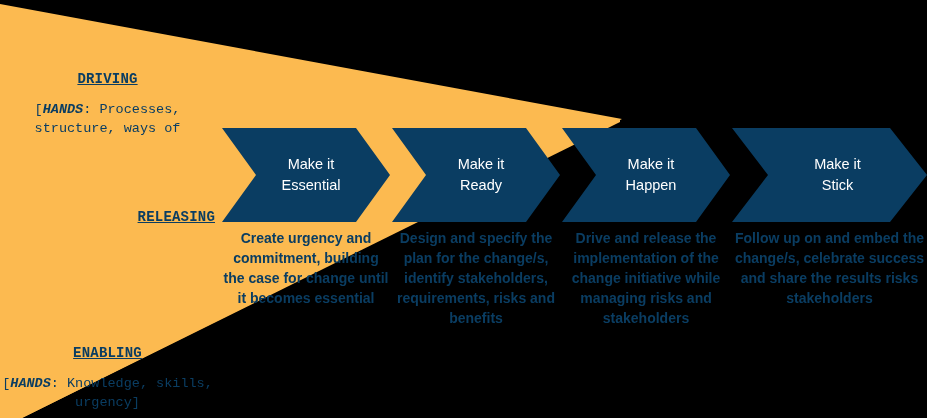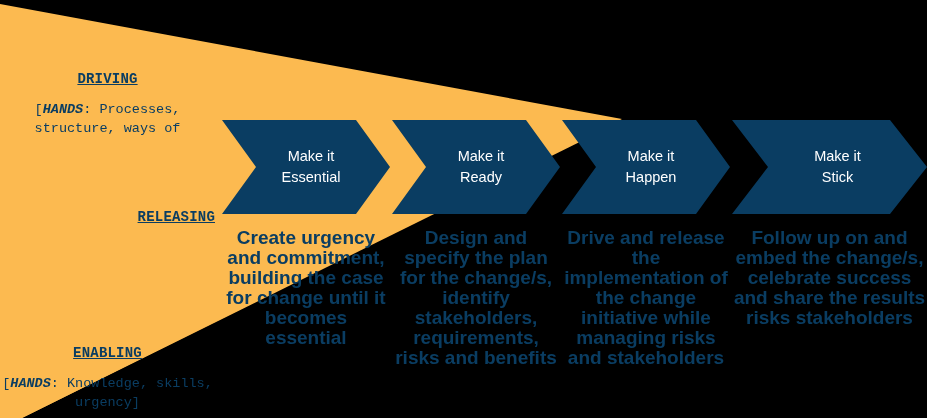--- a/index.html
+++ b/index.html
@@ -75,21 +75,21 @@
   .chevron-band {
     position: absolute;
     left: 0;
     top: 120px;
     width: 927px;
     height: 94px;
   }
 
   .chevron {
     position: absolute;
-    top: 0;
+    top: 8px;
     height: 78px;
   }
 
   .chevron svg { display: block; }
 
   .chevron .chev-label {
     position: absolute;
     top: 0;
     left: 44px;
     right: 34px;
@@ -112,21 +112,21 @@
 
   #chevron-4 .chev-label { left: 46px; right: 30px; }
 
   
   .captions { position: absolute; left: 0; top: 228px; width: 927px; }
 
   .caption {
     position: absolute;
     top: 0;
     color: #0A3D62;
-    font-size: 19px;
+    font-size: 14px;
     font-weight: bold;
     line-height: 20px;
     text-align: center;
   }
 
   #caption-1 { left: 222px; width: 168px; }
   #caption-2 { left: 392px; width: 168px; }
   #caption-3 { left: 562px; width: 168px; }
   #caption-4 { left: 732px; width: 195px; }
 </style>

